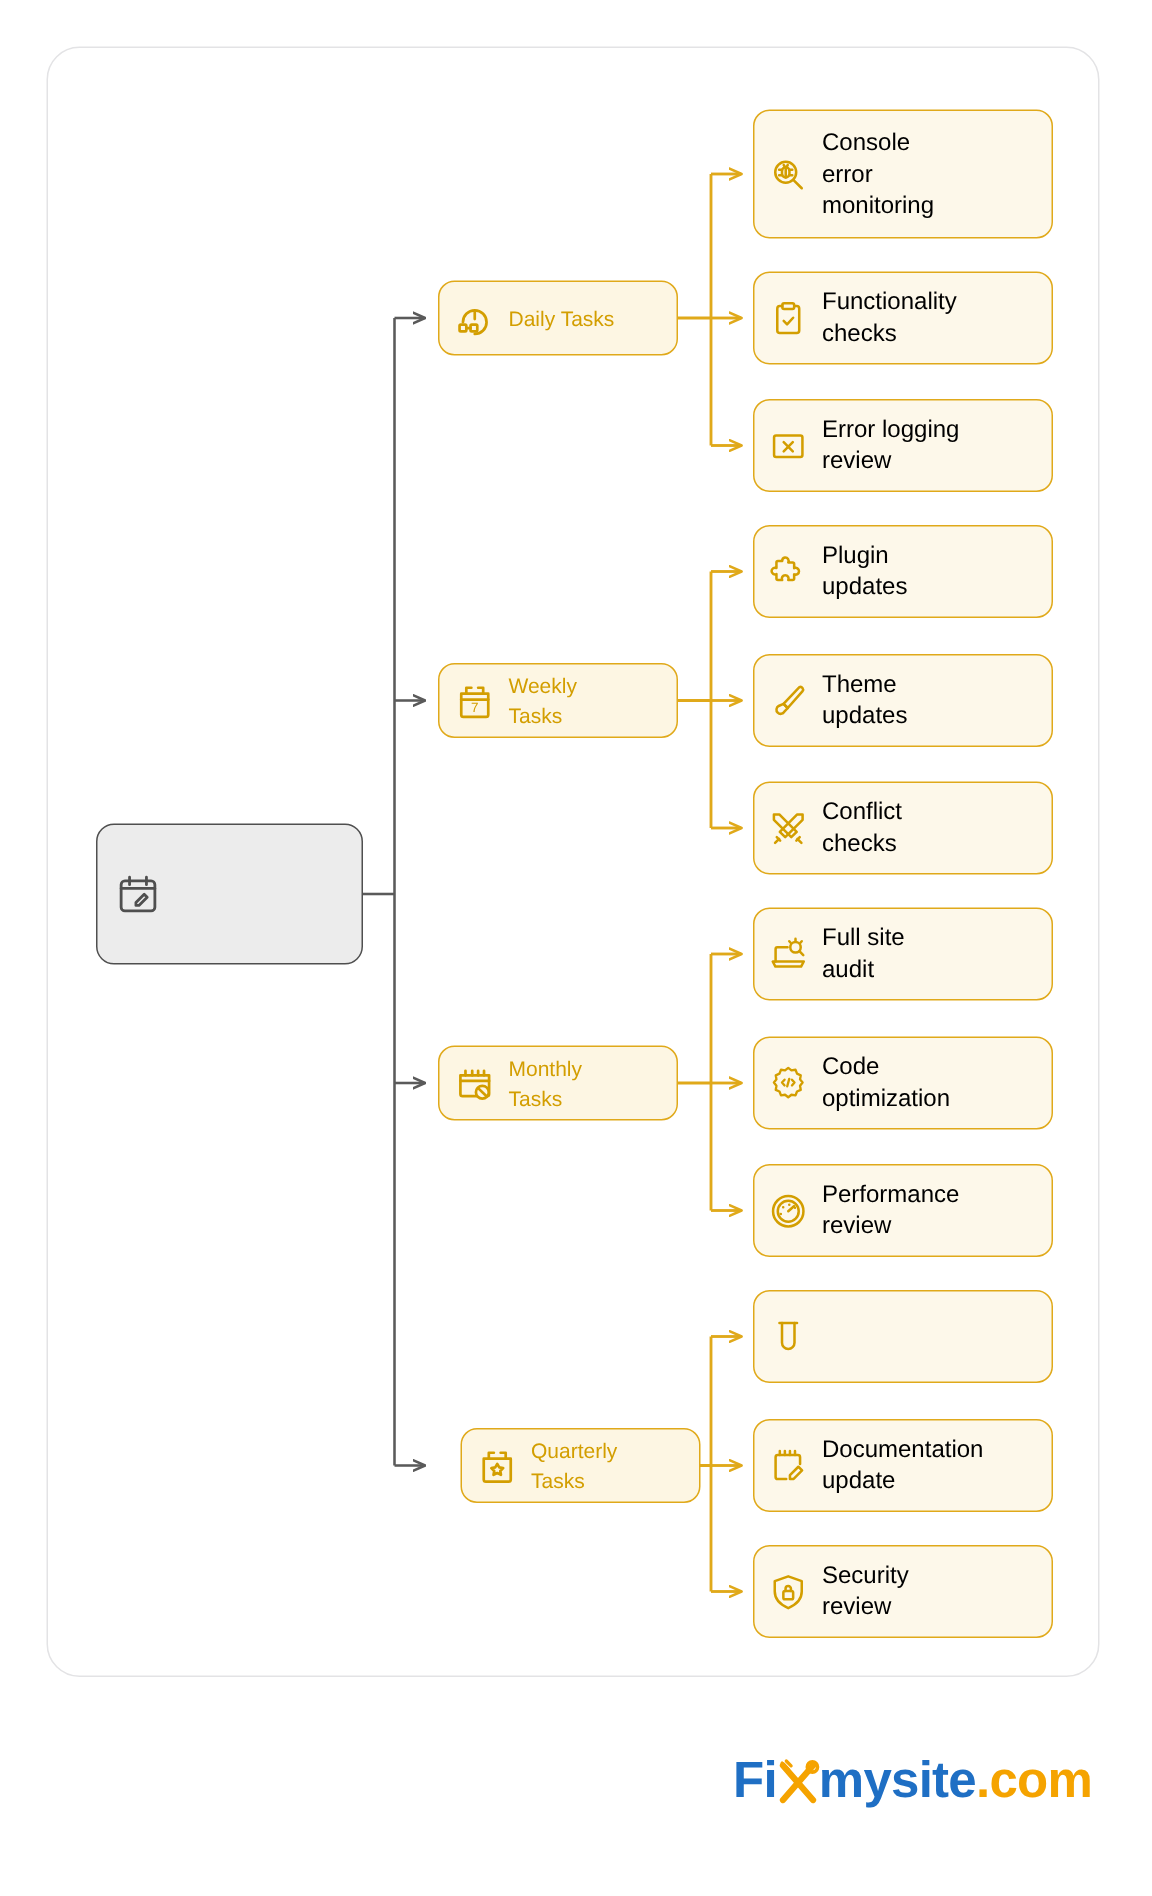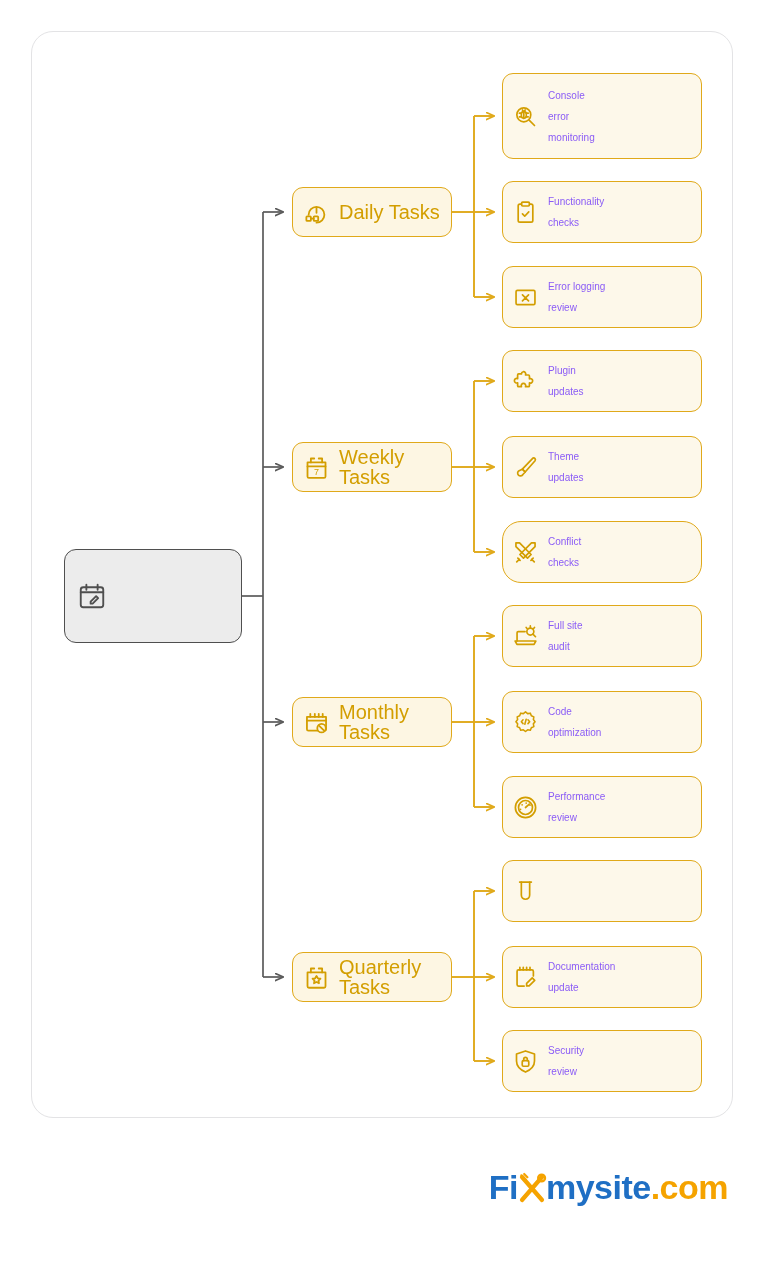--- a/index.html
+++ b/index.html
@@ -35,29 +35,29 @@
     padding:0 12px;gap:10px;
   }
   .root .lbl{color:#3b3b3b;font-size:16.5px;line-height:22.5px;letter-spacing:.1px;}
   .root .ico{width:30px;height:30px;}
 
   
   .branch{
     width:160px;height:50px;background:#fdf6e3;
     border:1.9px solid #e0a91a;padding:0 10px;gap:9px;
   }
-  .branch .lbl{color:#d39e00;font-size:20px;line-height:20px;font-weight:400;}
+  .branch .lbl{color:#d39e00;font-size:14px;line-height:20px;font-weight:400;}
   .branch .ico{width:27px;height:27px;}
 
   
   .leaf{
     left:502px;width:200px;background:#fdf8ea;
     border:1.9px solid #e0a91a;padding:0 9px;gap:9px;
   }
-  .leaf .lbl{color:#8b5cf6;font-size:10px;line-height:21px;}
+  .leaf .lbl{color:#000000;font-size:16px;line-height:21px;}
   .leaf .ico{width:27px;height:27px;}
 
   
   .footer{position:absolute;left:0;top:1140px;width:768px;height:110px;}
   .ftitle{position:absolute;left:46px;top:14px;width:360px;
           color:#2f72bd;font-size:25.5px;line-height:35px;white-space:pre-line;
           letter-spacing:.1px;}
   .logo{position:absolute;right:40px;top:26px;height:42px;
         display:flex;align-items:center;margin-left:35px;}
   .logo-txt{font-size:34px;font-weight:700;letter-spacing:-.5px;line-height:1;}
@@ -163,21 +163,21 @@
         <path d="M3.5 10.3h17"></path>
         <path d="M6.5 7V4.3M10.5 7V4.3M14 7V4.3M17.5 7V4.3"></path>
         <circle cx="16.5" cy="17" r="3.8" fill="#fdf6e3"></circle>
         <path d="M14 14.6l5 4.8"></path>
       </svg>
     </span>
     <span class="lbl">Monthly
 Tasks</span>
   </div>
 
-  <div class="node branch" style="left:292px;top:952px;">
+  <div class="node branch" style="left:307px;top:952px;">
     <span class="ico">
       <svg viewBox="0 0 24 24" width="27" height="27" fill="none" stroke="#d39e00" stroke-width="1.6" stroke-linecap="round" stroke-linejoin="round">
         <path d="M4 7.5h16v12.3a1.3 1.3 0 0 1-1.3 1.3H5.3A1.3 1.3 0 0 1 4 19.8z"></path>
         <path d="M7 7.5V4M17 7.5V4M7 4h3M14 4h3"></path>
         <path d="M12 10.6l1.2 2.1 2.3.4-1.7 1.7.4 2.3-2.2-1.1-2.2 1.1.4-2.3-1.7-1.7 2.3-.4z"></path>
       </svg>
     </span>
     <span class="lbl">Quarterly
 Tasks</span>
   </div>
@@ -233,21 +233,21 @@
     <span class="ico">
       <svg viewBox="0 0 24 24" width="27" height="27" fill="none" stroke="#d39e00" stroke-width="1.5" stroke-linecap="round" stroke-linejoin="round">
         <path d="M18.6 3.6a1.6 1.6 0 0 1 1.9 2.4L11.7 16l-2.5-2.5z"></path>
         <path d="M9.2 13.5l2.5 2.5-2 2.2a2.5 2.5 0 1 1-3.4-3.4z"></path>
       </svg>
     </span>
     <span class="lbl">Theme
 updates</span>
   </div>
 
-  <div class="node leaf" style="top:521px;height:62px;border-radius:19px;">
+  <div class="node leaf" style="top:521px;height:62px;">
     <span class="ico">
       <svg viewBox="0 0 24 24" width="27" height="27" fill="none" stroke="#d39e00" stroke-width="1.5" stroke-linecap="round" stroke-linejoin="round">
         <path d="M3.5 3.5h3.2L17 13.8l-3.2 3.2L3.5 6.7z"></path>
         <path d="M20.5 3.5h-3.2L7 13.8l3.2 3.2L20.5 6.7z"></path>
         <path d="M5.2 17l2 2M18.8 17l-2 2M4.2 20.4l2.4-2.4M19.8 20.4l-2.4-2.4"></path>
       </svg>
     </span>
     <span class="lbl">Conflict
 checks</span>
   </div>

